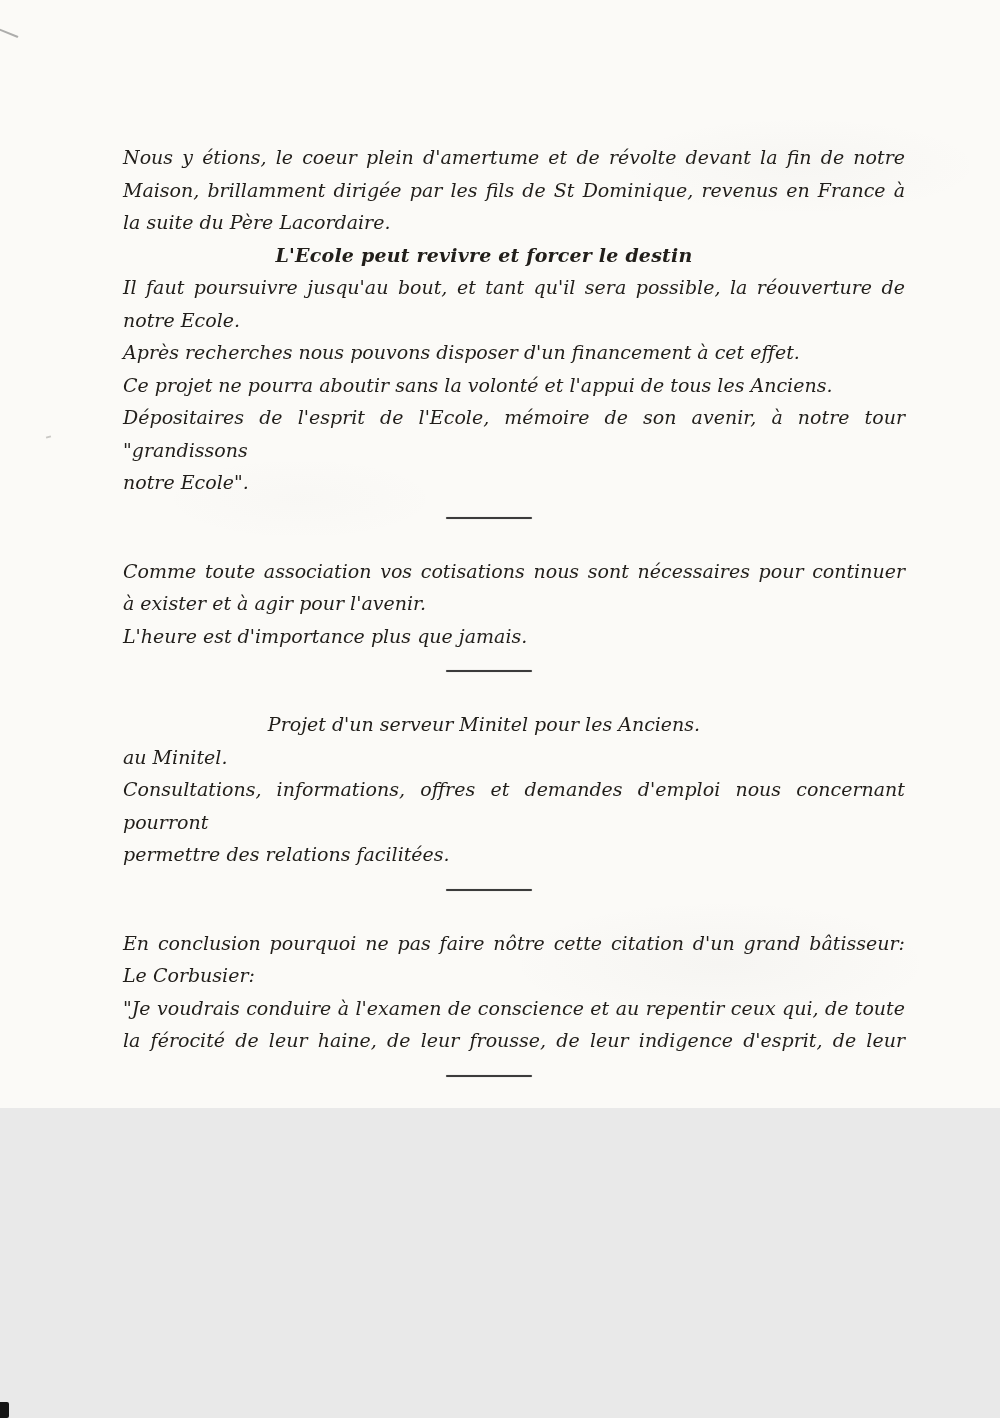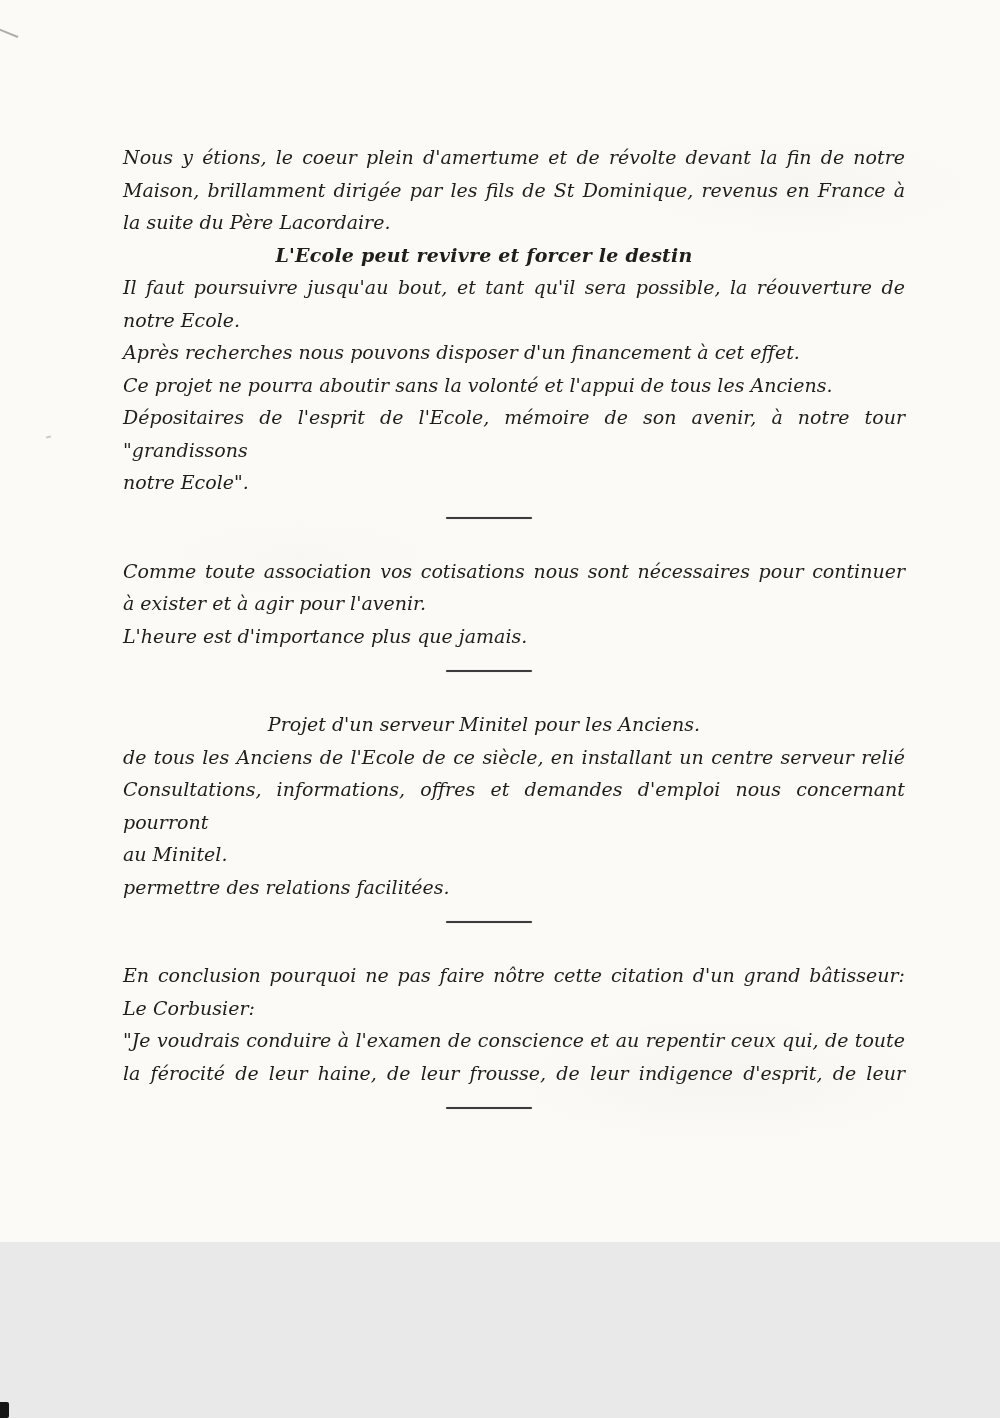--- a/index.html
+++ b/index.html
@@ -9,21 +9,21 @@
   }
   html,body{margin:0;padding:0;}
   body{
     width:1000px;height:1418px;
     background:#e9e9e9;
     font-family:"DejaVu Serif", serif;
     overflow:hidden;
   }
   .page{
     position:relative;
-    width:1000px;height:1242px;
+    width:1000px;height:1108px;
     background:var(--paper);
     background-image:
       radial-gradient(ellipse 300px 90px at 72% 87%, rgba(120,120,120,0.04), transparent 70%),
       radial-gradient(ellipse 260px 70px at 80% 15%, rgba(120,120,120,0.03), transparent 70%),
       radial-gradient(ellipse 200px 60px at 30% 45%, rgba(120,120,120,0.02), transparent 70%);
   }
   .doc{
     position:absolute;
     left:123px;top:141px;width:782px;
     color:var(--ink);
@@ -88,23 +88,22 @@
       <div class="line">Après recherches nous pouvons disposer d'un financement à cet effet.</div>
       <div class="line">Ce projet ne pourra aboutir sans la volonté et l'appui de tous les Anciens.</div>
       <div class="line justified">Dépositaires de l'esprit de l'Ecole, mémoire de son avenir, à notre tour "grandissons</div>
       <div class="line">notre Ecole".</div>
       <div class="divider"></div>
       <div class="line justified">Comme toute association vos cotisations nous sont nécessaires pour continuer</div>
       <div class="line">à exister et à agir pour l'avenir.</div>
       <div class="line">L'heure est d'importance plus que jamais.</div>
       <div class="divider"></div>
       <div class="line heading">Projet d'un serveur Minitel pour les Anciens.</div>
-      <div class="line justified">de tous les Anciens de l'Ecole de ce siècle, en installant un centre serveur relié</div>
+      <div class="line">au Minitel.</div>
       <div class="line justified">Consultations, informations, offres et demandes d'emploi nous concernant pourront</div>
-      <div class="line">au Minitel.</div>
       <div class="line">permettre des relations facilitées.</div>
       <div class="divider"></div>
       <div class="line justified">En conclusion pourquoi ne pas faire nôtre cette citation d'un grand bâtisseur:</div>
       <div class="line">Le Corbusier:</div>
       <div class="line justified">"Je voudrais conduire à l'examen de conscience et au repentir ceux qui, de toute</div>
       <div class="line justified">la férocité de leur haine, de leur frousse, de leur indigence d'esprit, de leur</div>
       <div class="divider"></div>
     </div>
   <div class="artifact scratch-top-left"></div>
   <div class="artifact speck-left"></div>

